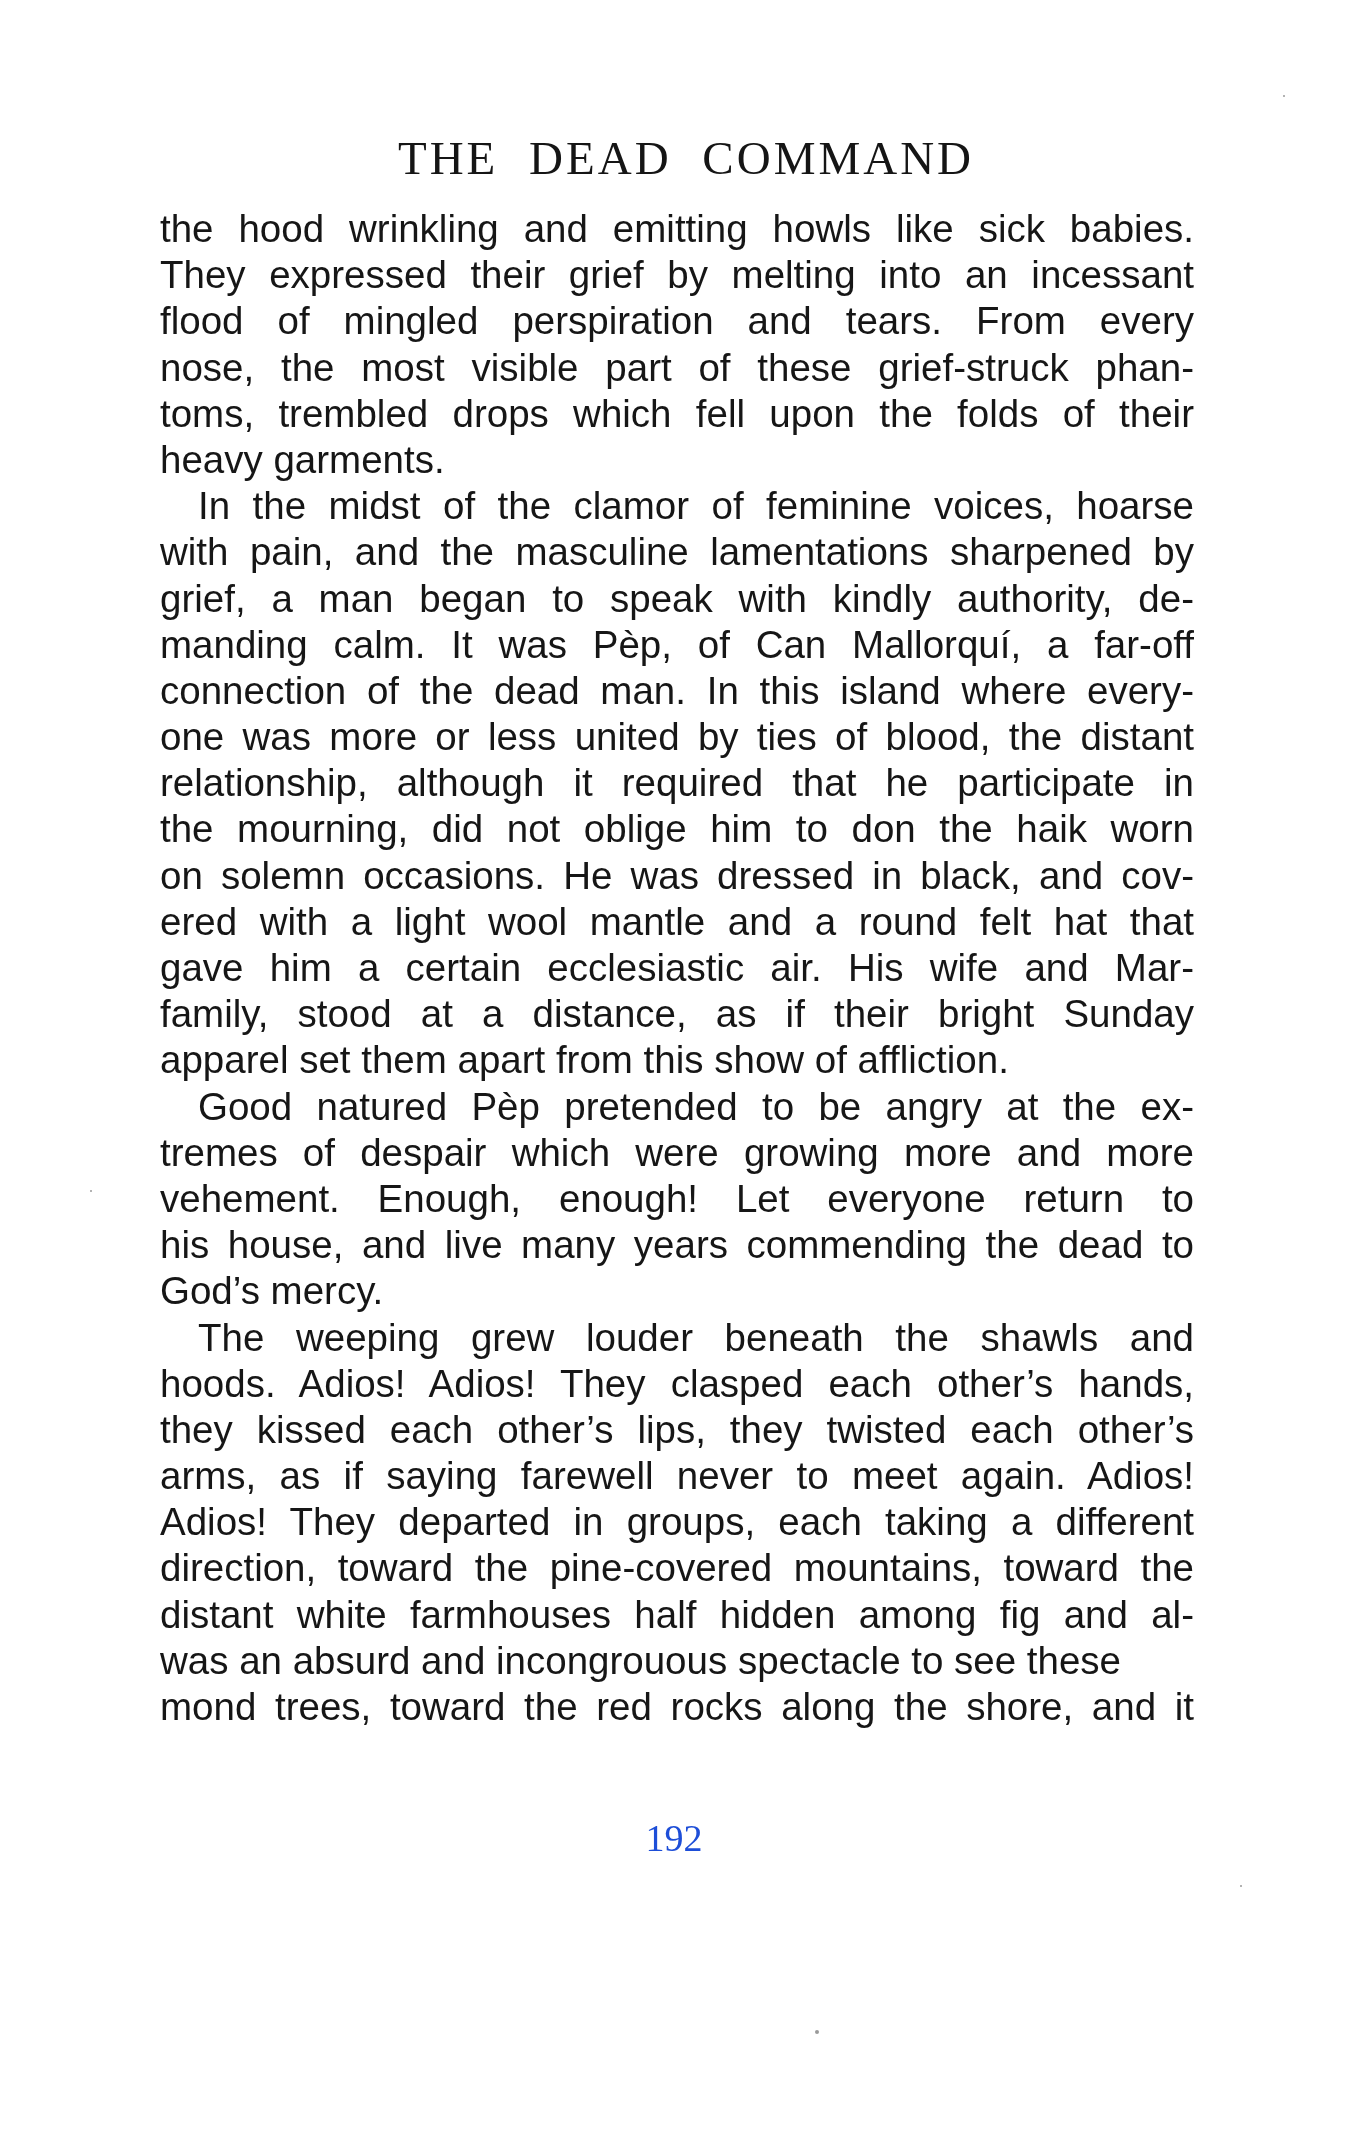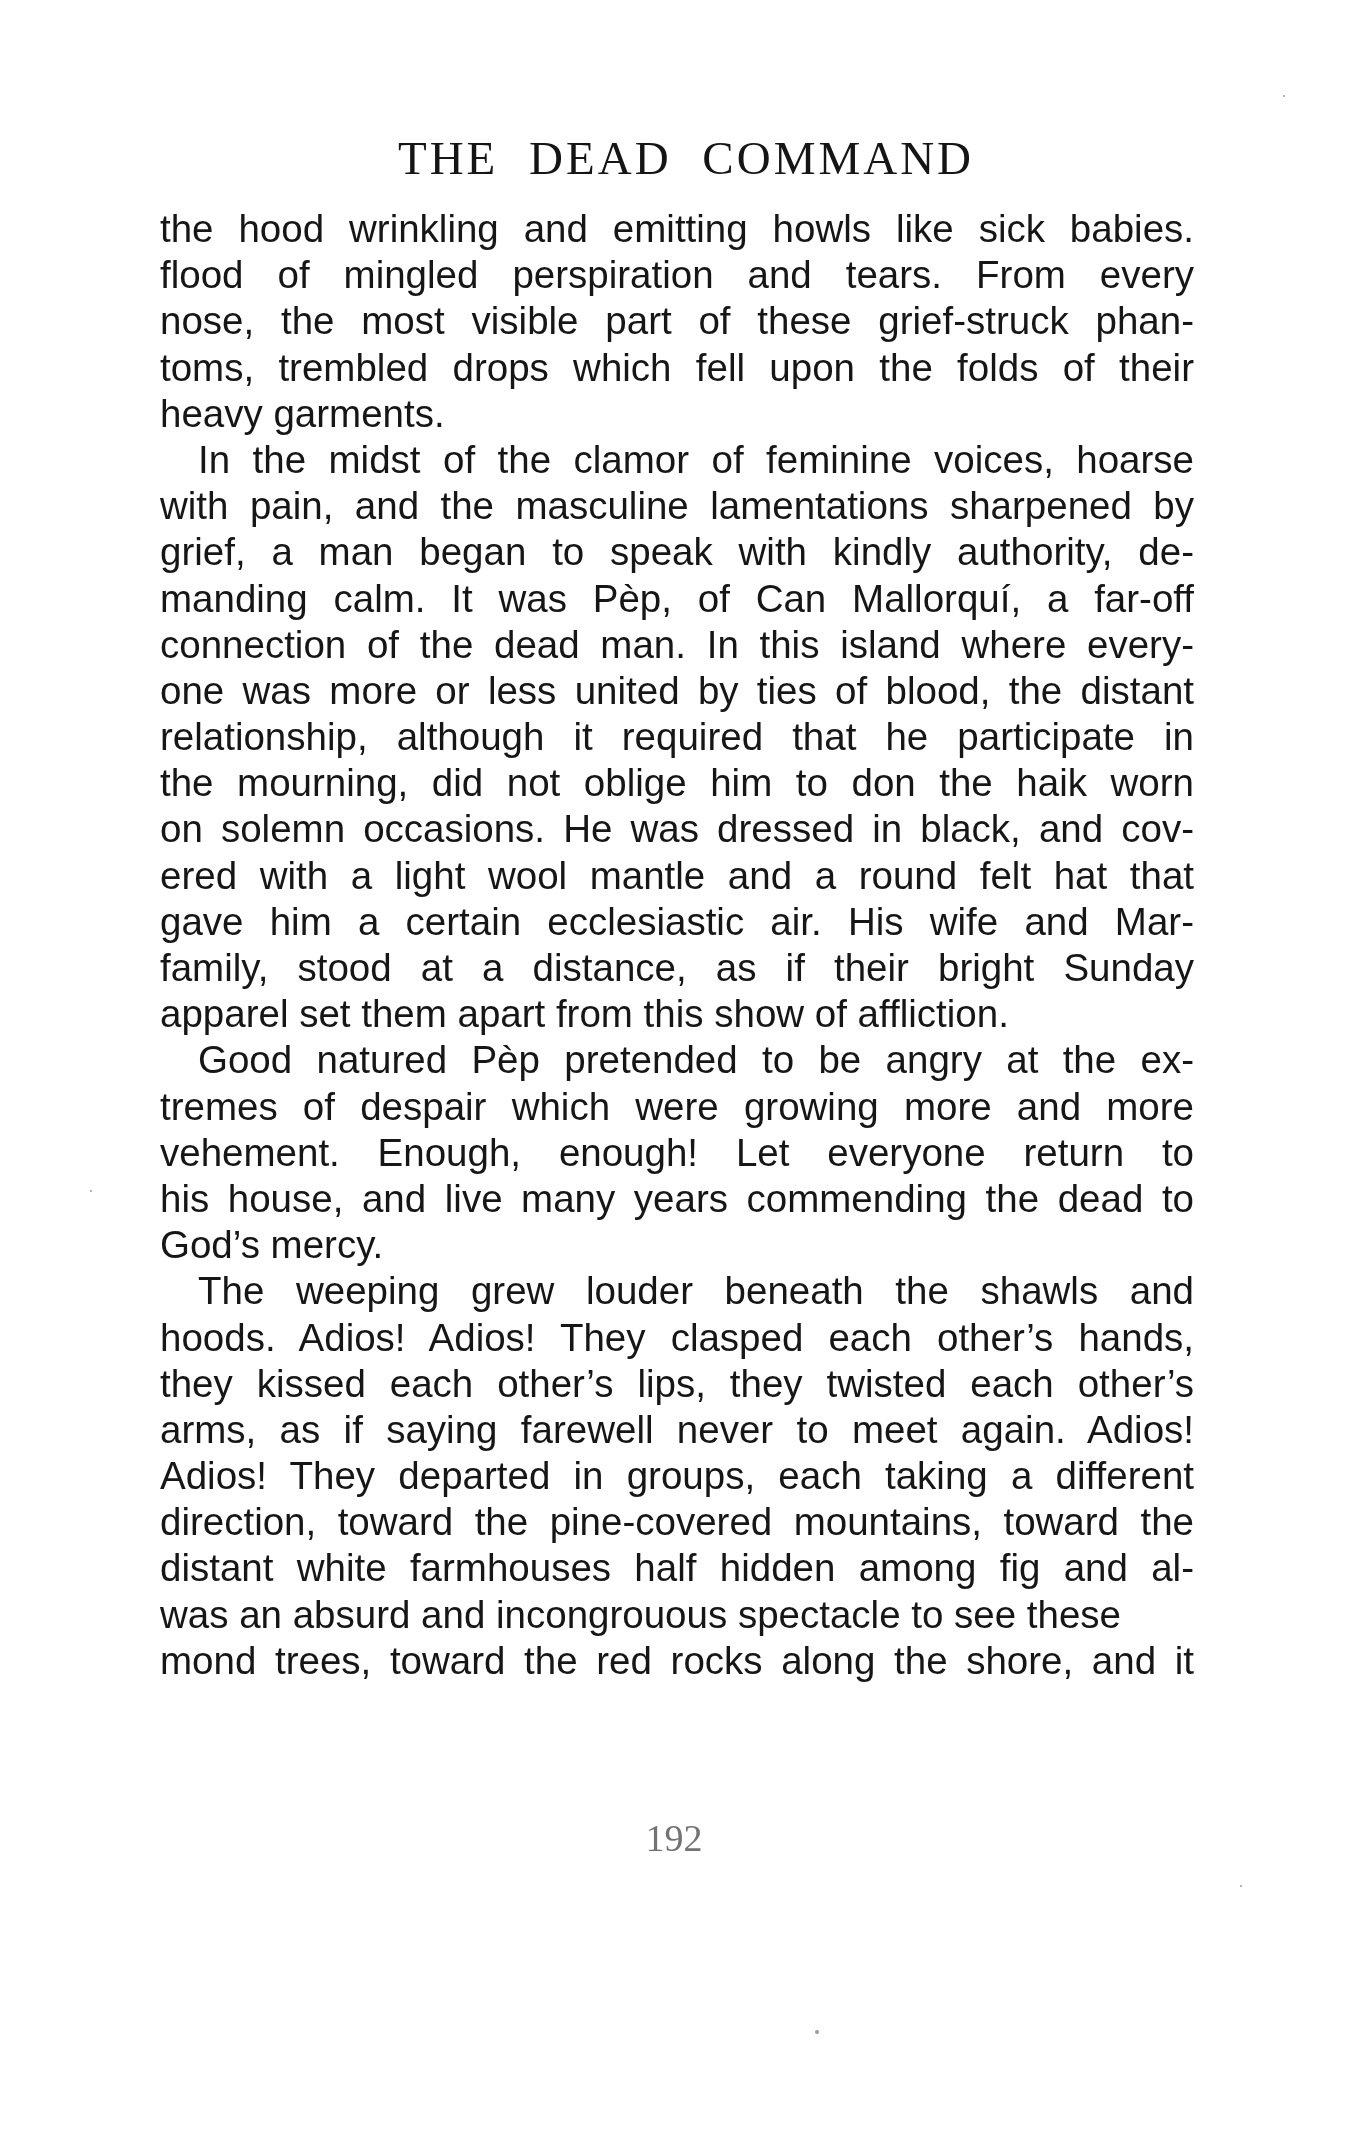--- a/index.html
+++ b/index.html
@@ -23,32 +23,33 @@
   .line {
     display: block; height: 46.2px; white-space: nowrap;
     text-align: justify; text-align-last: justify;
   }
   .line.last { text-align-last: left; }
   .line.indent { padding-left: 38px; }
   .folio {
     position: absolute; left: 0; width: 1348px; top: 1815px;
     text-align: center;
     font-family: "Liberation Serif", "DejaVu Serif", serif;
-    font-size: 38px; line-height: 46px; color: #737373;
+    font-size: 38px; line-height: 46px; color: #1d4ed8;
   }
   .speck { position: absolute; background: #9a9a9a; border-radius: 50%; }
 </style>
 </head>
 <body>
 
 <div class="running-head">THE DEAD COMMAND</div>
 
 <div class="text-block" id="text-block">
     <div>
       <span class="line">the hood wrinkling and emitting howls like sick babies.</span>
+      <span class="line">They expressed their grief by melting into an incessant</span>
       <span class="line">flood of mingled perspiration and tears.  From every</span>
       <span class="line">nose, the most visible part of these grief-struck phan-</span>
       <span class="line">toms, trembled drops which fell upon the folds of their</span>
       <span class="line last">heavy garments.</span>
     </div>
     <div>
       <span class="line indent">In the midst of the clamor of feminine voices, hoarse</span>
       <span class="line">with pain, and the masculine lamentations sharpened by</span>
       <span class="line">grief, a man began to speak with kindly authority, de-</span>
       <span class="line">manding calm.  It was Pèp, of Can Mallorquí, a far-off</span>

